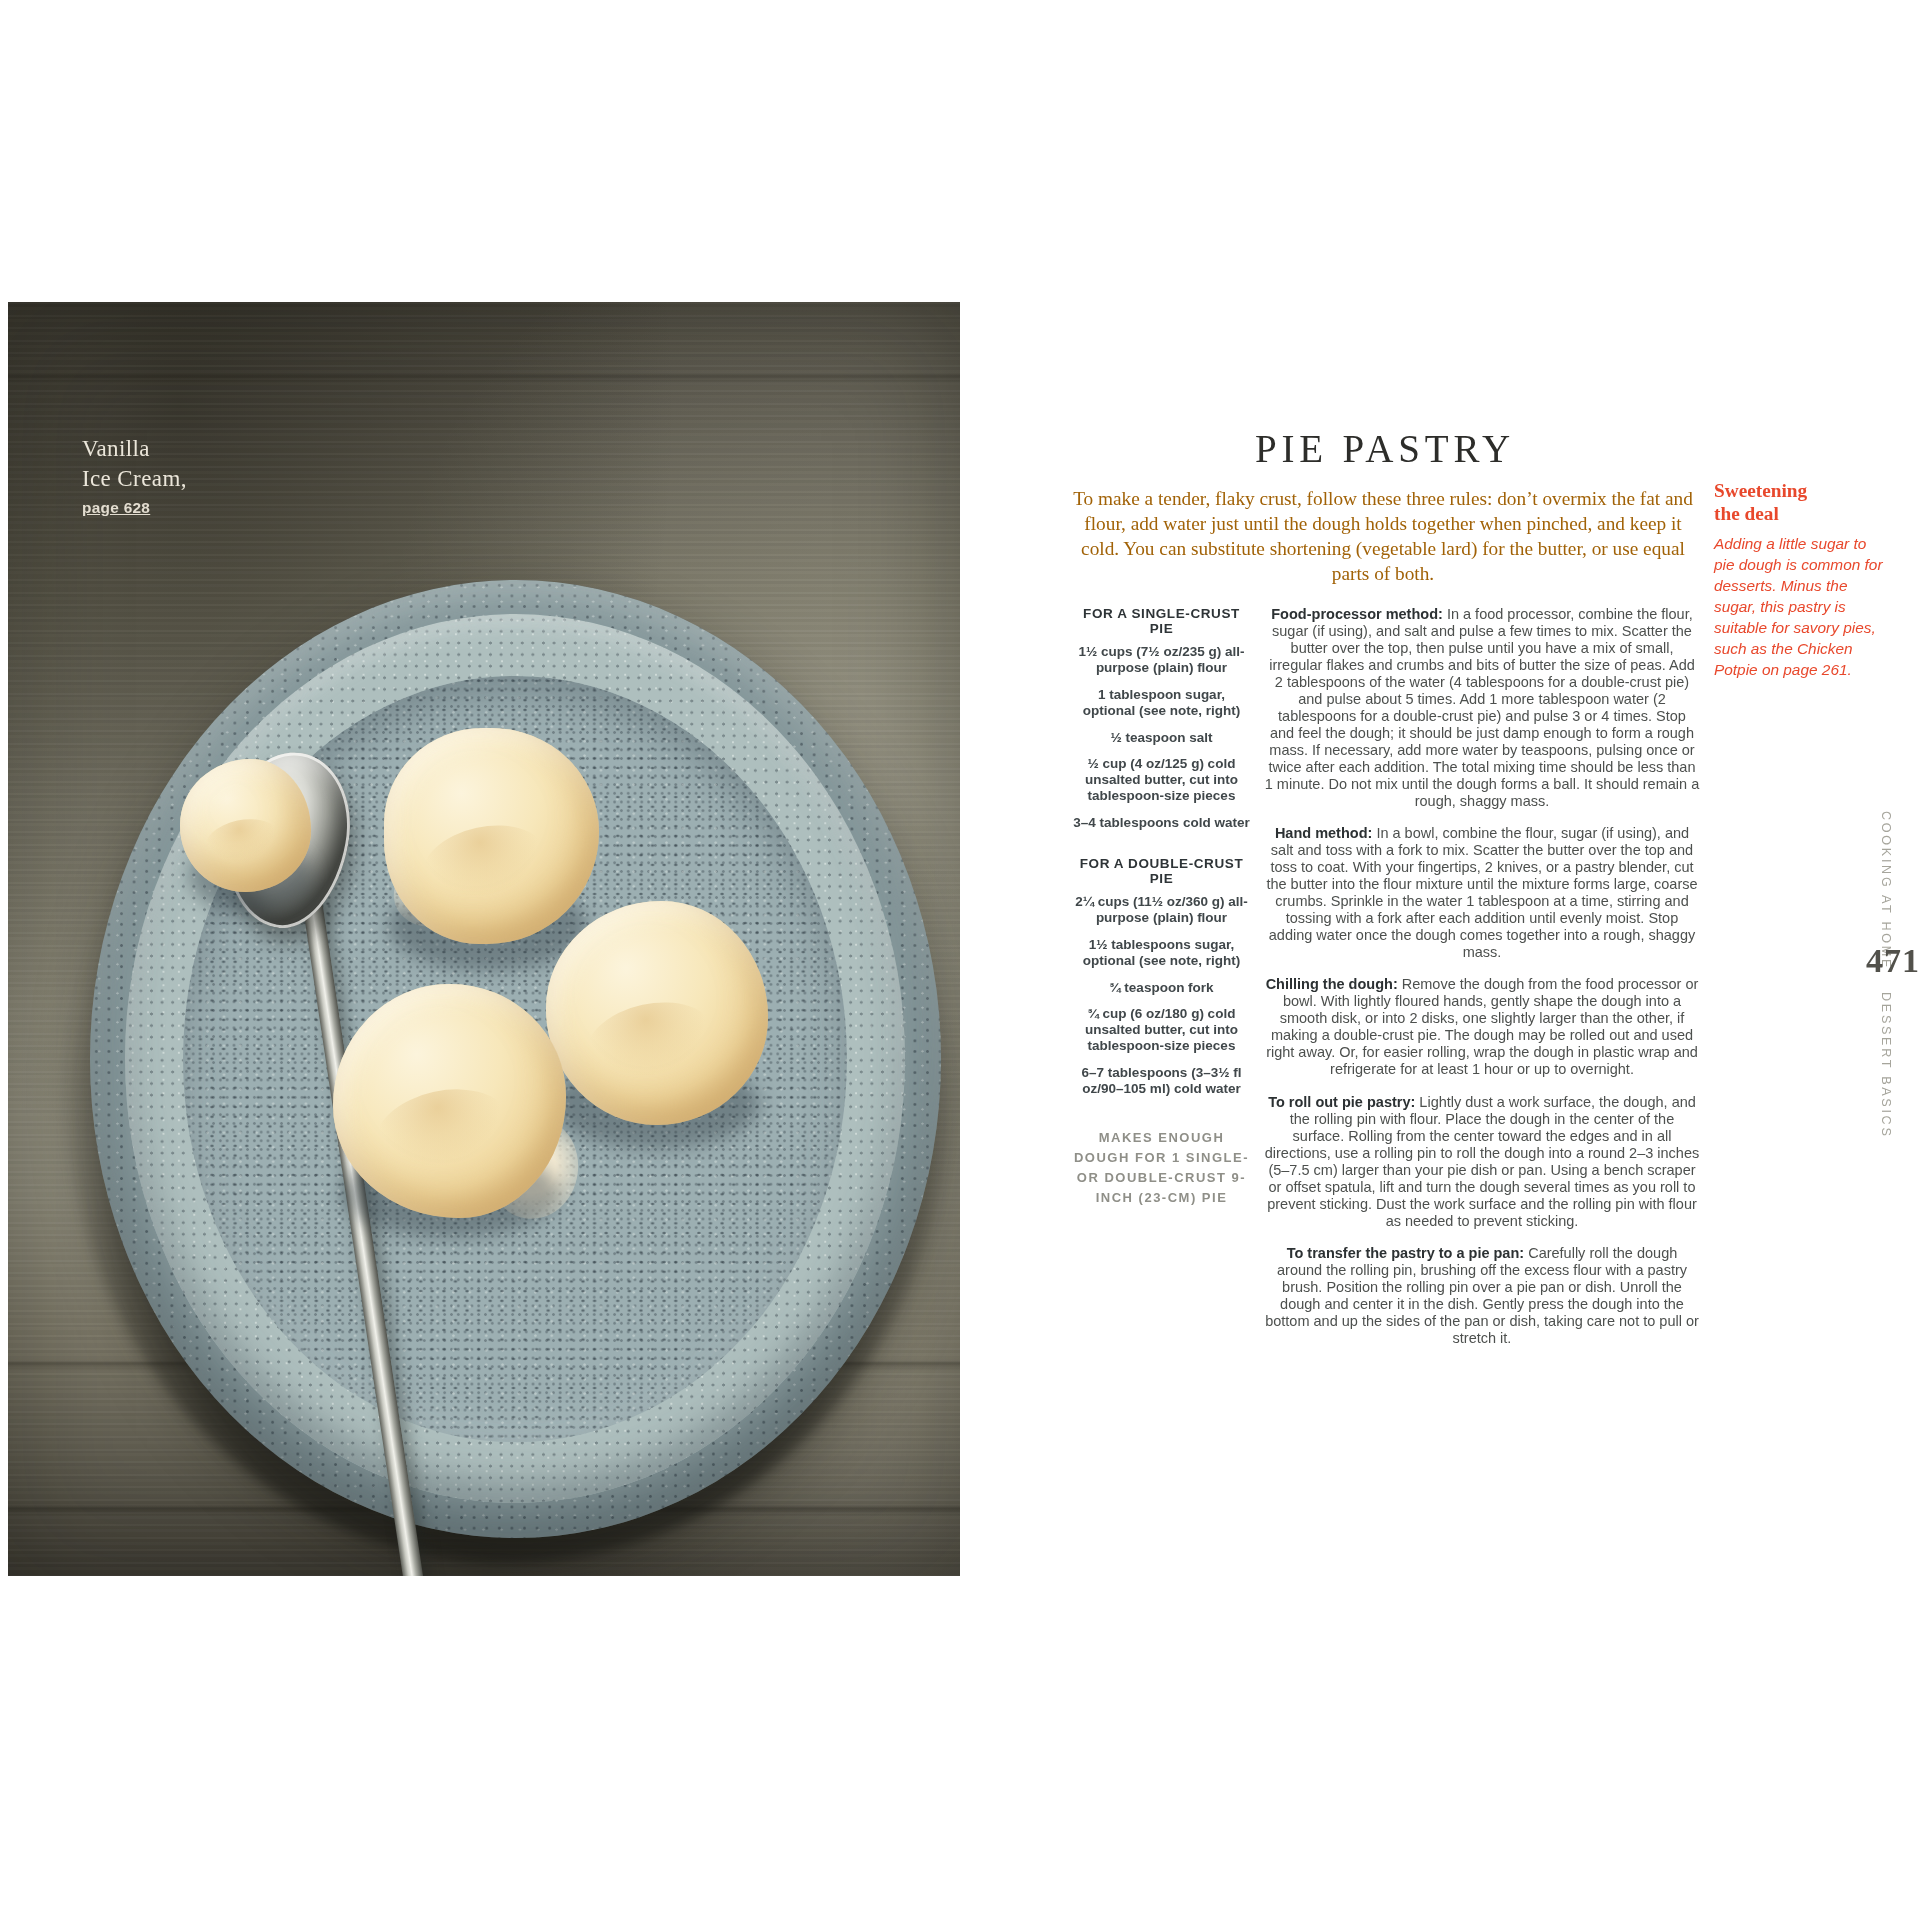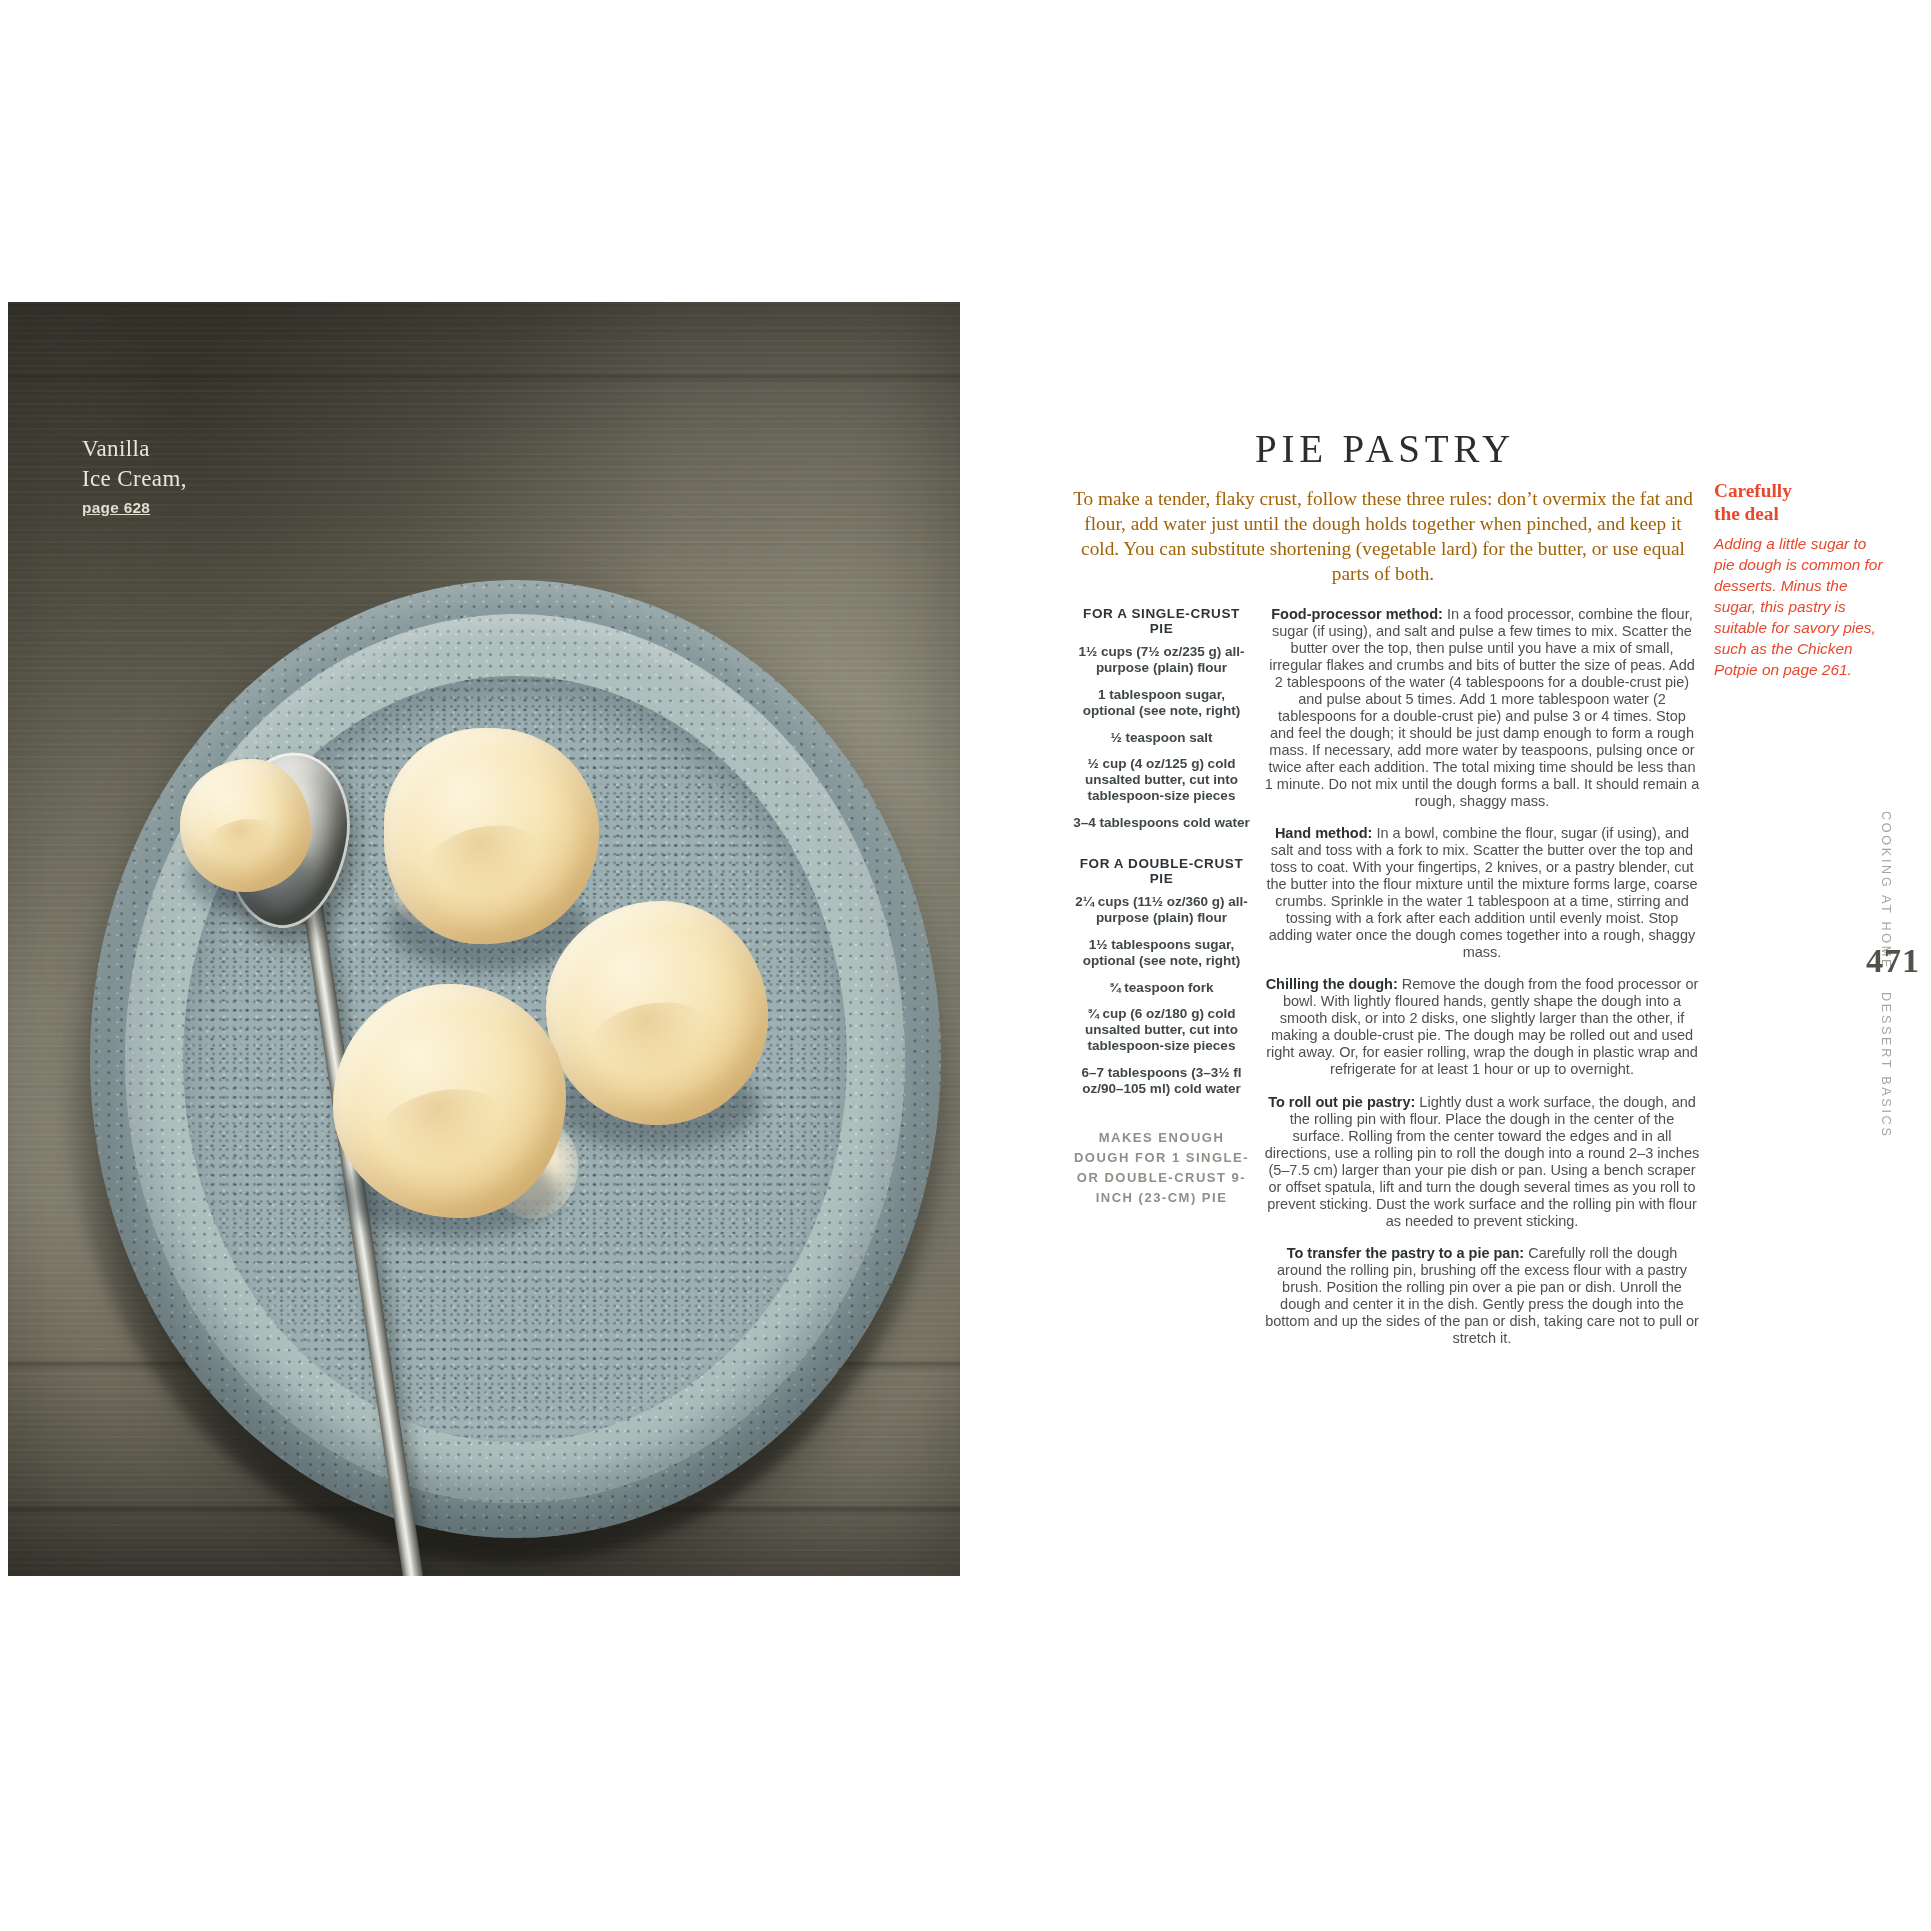--- a/index.html
+++ b/index.html
@@ -176,21 +176,21 @@
         <p><strong>Food-processor method:</strong> <span>In a food processor, combine the flour, sugar (if using), and salt and pulse a few times to mix. Scatter the butter over the top, then pulse until you have a mix of small, irregular flakes and crumbs and bits of butter the size of peas. Add 2 tablespoons of the water (4 tablespoons for a double-crust pie) and pulse about 5 times. Add 1 more tablespoon water (2 tablespoons for a double-crust pie) and pulse 3 or 4 times. Stop and feel the dough; it should be just damp enough to form a rough mass. If necessary, add more water by teaspoons, pulsing once or twice after each addition. The total mixing time should be less than 1 minute. Do not mix until the dough forms a ball. It should remain a rough, shaggy mass.</span></p>
         <p><strong>Hand method:</strong> <span>In a bowl, combine the flour, sugar (if using), and salt and toss with a fork to mix. Scatter the butter over the top and toss to coat. With your fingertips, 2 knives, or a pastry blender, cut the butter into the flour mixture until the mixture forms large, coarse crumbs. Sprinkle in the water 1 tablespoon at a time, stirring and tossing with a fork after each addition until evenly moist. Stop adding water once the dough comes together into a rough, shaggy mass.</span></p>
         <p><strong>Chilling the dough:</strong> <span>Remove the dough from the food processor or bowl. With lightly floured hands, gently shape the dough into a smooth disk, or into 2 disks, one slightly larger than the other, if making a double-crust pie. The dough may be rolled out and used right away. Or, for easier rolling, wrap the dough in plastic wrap and refrigerate for at least 1 hour or up to overnight.</span></p>
         <p><strong>To roll out pie pastry:</strong> <span>Lightly dust a work surface, the dough, and the rolling pin with flour. Place the dough in the center of the surface. Rolling from the center toward the edges and in all directions, use a rolling pin to roll the dough into a round 2–3 inches (5–7.5 cm) larger than your pie dish or pan. Using a bench scraper or offset spatula, lift and turn the dough several times as you roll to prevent sticking. Dust the work surface and the rolling pin with flour as needed to prevent sticking.</span></p>
         <p><strong>To transfer the pastry to a pie pan:</strong> <span>Carefully roll the dough around the rolling pin, brushing off the excess flour with a pastry brush. Position the rolling pin over a pie pan or dish. Unroll the dough and center it in the dish. Gently press the dough into the bottom and up the sides of the pan or dish, taking care not to pull or stretch it.</span></p>
       </section>
     </div>
   </main>
 
   <aside class="note">
-    <h4><span>Carefully</span><br><span>the deal</span></h4>
+    <h4><span>Sweetening</span><br><span>the deal</span></h4>
     <p>Adding a little sugar to pie dough is common for desserts. Minus the sugar, this pastry is suitable for savory pies, such as the Chicken Potpie on page 261.</p>
   </aside>
 
   <span class="vert vert-top">COOKING AT HOME</span>
   <span class="folio">471</span>
   <span class="vert vert-bottom">DESSERT BASICS</span>
 
 </div>
 
 

